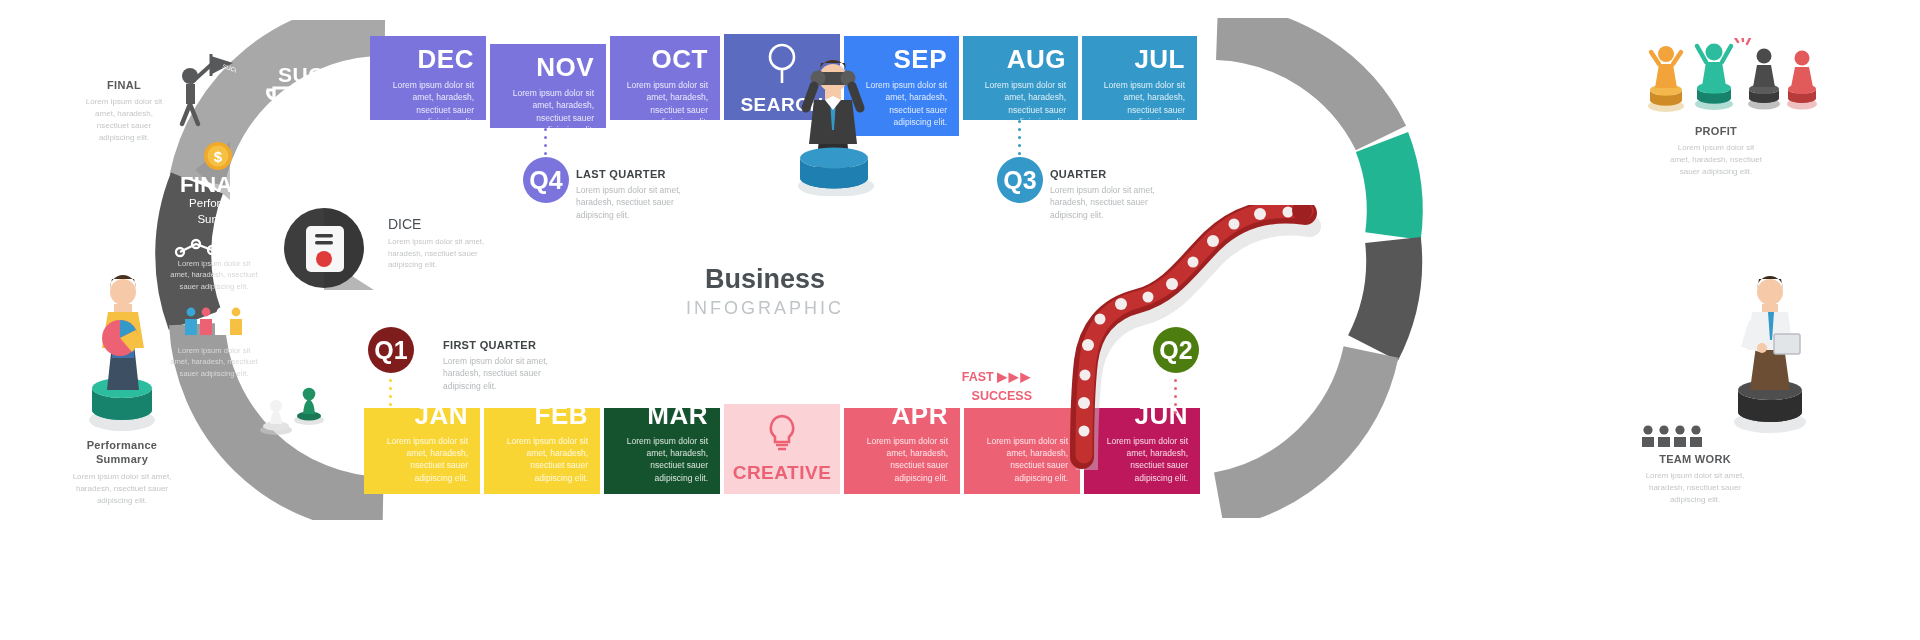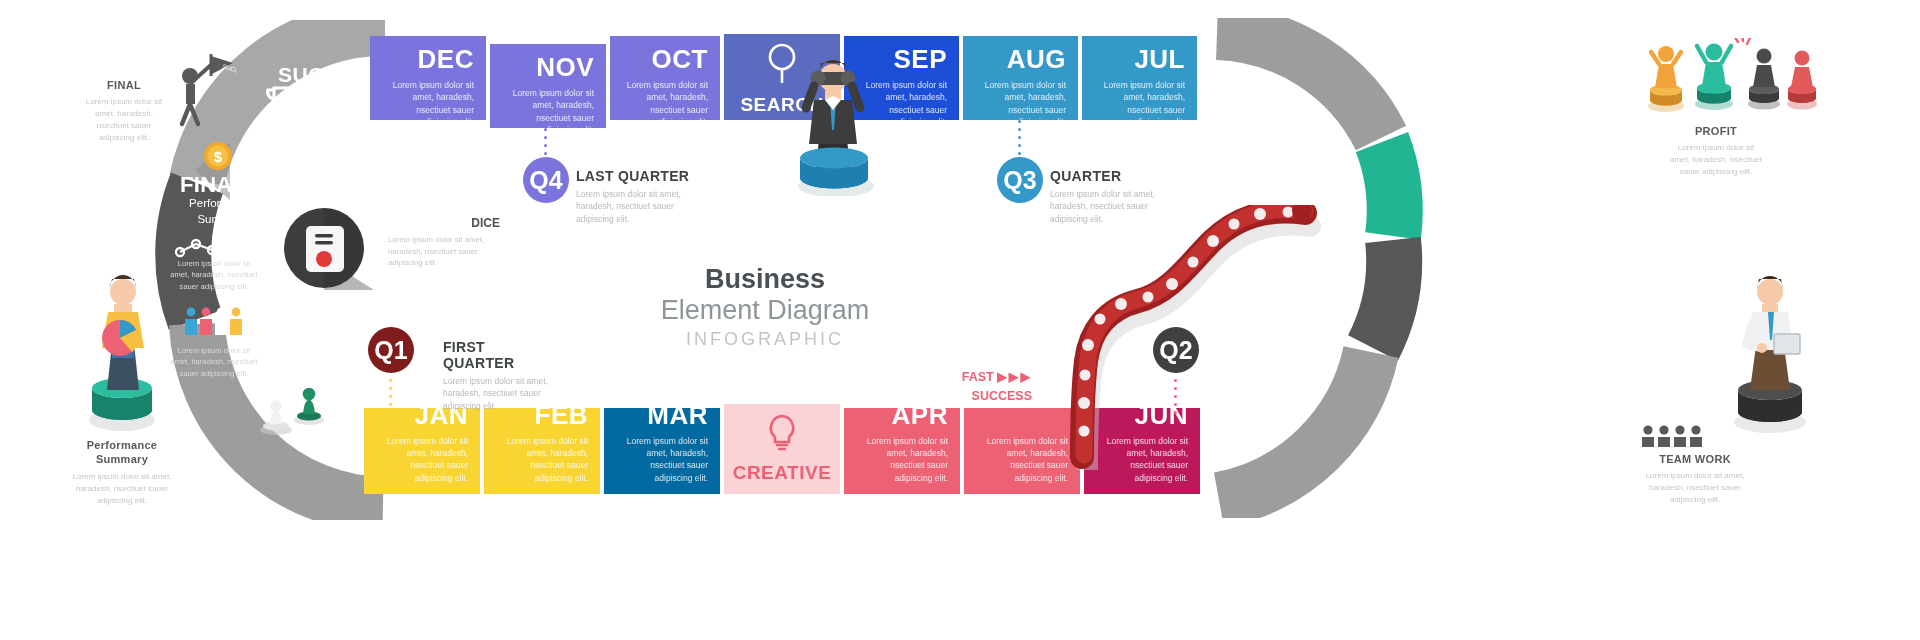--- a/index.html
+++ b/index.html
@@ -14,21 +14,21 @@
   .tile.bottom{padding:8px 12px 10px;display:flex;flex-direction:column;justify-content:flex-end;}
 
   
   .icontile{display:flex;flex-direction:column;align-items:center;justify-content:center;}
   .icontile .lbl{font-size:19px;font-weight:bold;letter-spacing:.5px;}
 
   
   .qcircle{position:absolute;border-radius:50%;display:flex;align-items:center;justify-content:center;
            color:#fff;font-weight:bold;font-size:25px;}
   .qlabel{position:absolute;}
-  .qlabel .qt{font-size:14px;font-weight:bold;color:#3f4447;letter-spacing:.3px;}
+  .qlabel .qt{font-size:11px;font-weight:bold;color:#3f4447;letter-spacing:.3px;}
   .qlabel .qb{font-size:8.5px;line-height:1.45;color:#b5b9bb;margin-top:4px;}
   .dotline{position:absolute;display:flex;flex-direction:column;align-items:center;gap:5px;}
   .dotline i{display:block;width:3px;height:3px;border-radius:50%;}
 
   
   .cap{position:absolute;text-align:center;}
   .cap .ct{font-size:11px;font-weight:bold;color:#58595b;letter-spacing:.3px;line-height:1.3;}
   .cap .cb{font-size:8px;line-height:1.5;color:#c3c6c8;margin-top:4px;}
 
   
@@ -156,27 +156,26 @@
 
   <svg class="abs" style="left:284px;top:206px;" width="92" height="86">
     <circle cx="40" cy="42" r="40" fill="#3d3d3d"></circle>
     <path d="M40 2 a40 40 0 0 1 28 68 l22 14 h-50 z" fill="#2e2e2e" opacity=".35"></path>
     <rect x="22" y="20" width="38" height="46" rx="5" fill="#f7f7f7"></rect>
     <rect x="31" y="28" width="18" height="3.5" rx="1.7" fill="#3d3d3d"></rect>
     <rect x="31" y="35" width="18" height="3.5" rx="1.7" fill="#3d3d3d"></rect>
     <circle cx="40" cy="53" r="8" fill="#e03b3b"></circle>
   </svg>
   <div class="abs" style="left:388px;top:216px;width:112px;">
-    <div style="font-size:12px;font-weight:bold;color:#4b5055;text-align:right;">DICE</div>
+    <div style="font-size:14px;font-weight:normal;color:#4b5055;">DICE</div>
     <div style="font-size:7.8px;line-height:1.5;color:#c3c6c8;margin-top:4px;">Lorem ipsum dolor sit amet, haradesh, nsectiuet sauer adipiscing elit.</div>
   </div>
 
   <div id="centre" style="left:555px;top:264px;">
     <div class="l1">Business</div>
-    <div class="l2">Element Diagram</div>
     <div class="l3">INFOGRAPHIC</div>
   </div>
 
   <div id="top-row">
       <div class="tile" style="left: 370px; top: 36px; width: 116px; height: 84px; background: rgb(123, 116, 221);">
         <div class="t-title">DEC</div>
         <div class="t-body">Lorem ipsum dolor sit amet, haradesh, nsectiuet sauer adipiscing elit.</div>
       </div>
       <div class="tile" style="left: 490px; top: 44px; width: 116px; height: 84px; background: rgb(123, 116, 221);">
         <div class="t-title">NOV</div>
@@ -188,21 +187,21 @@
       </div>
       <div class="tile icontile" style="left: 724px; top: 34px; width: 116px; height: 86px; background: rgb(91, 107, 191); text-align: center;">
         <div style="margin-bottom: 8px;">
           <svg width="40" height="46">
             <circle cx="20" cy="17" r="12" fill="none" stroke="#fff" stroke-width="2.6"></circle>
             <path d="M20 29 v14" stroke="#fff" stroke-width="2.6"></path>
           </svg>
         </div>
         <div class="lbl" style="color: rgb(255, 255, 255);">SEARCH</div>
       </div>
-      <div class="tile" style="left: 844px; top: 36px; width: 115px; height: 84px; background: #1d4ed8;">
+      <div class="tile" style="left: 844px; top: 36px; width: 115px; height: 100px; background: #3b82f6;">
         <div class="t-title">SEP</div>
         <div class="t-body">Lorem ipsum dolor sit amet, haradesh, nsectiuet sauer adipiscing elit.</div>
       </div>
       <div class="tile" style="left: 963px; top: 36px; width: 115px; height: 84px; background: rgb(52, 152, 200);">
         <div class="t-title">AUG</div>
         <div class="t-body">Lorem ipsum dolor sit amet, haradesh, nsectiuet sauer adipiscing elit.</div>
       </div>
       <div class="tile" style="left: 1082px; top: 36px; width: 115px; height: 84px; background: rgb(52, 152, 200);">
         <div class="t-title">JUL</div>
         <div class="t-body">Lorem ipsum dolor sit amet, haradesh, nsectiuet sauer adipiscing elit.</div>
@@ -211,21 +210,21 @@
 
   <div id="bottom-row">
       <div class="tile bottom" style="left: 364px; top: 408px; width: 116px; height: 86px; background: rgb(249, 213, 52);">
         <div class="t-title">JAN</div>
         <div class="t-body">Lorem ipsum dolor sit amet, haradesh, nsectiuet sauer adipiscing elit.</div>
       </div>
       <div class="tile bottom" style="left: 484px; top: 408px; width: 116px; height: 86px; background: rgb(249, 213, 52);">
         <div class="t-title">FEB</div>
         <div class="t-body">Lorem ipsum dolor sit amet, haradesh, nsectiuet sauer adipiscing elit.</div>
       </div>
-      <div class="tile bottom" style="left: 604px; top: 408px; width: 116px; height: 86px; background: #0369a1;">
+      <div class="tile bottom" style="left: 604px; top: 408px; width: 116px; height: 86px; background: #14532d;">
         <div class="t-title">MAR</div>
         <div class="t-body">Lorem ipsum dolor sit amet, haradesh, nsectiuet sauer adipiscing elit.</div>
       </div>
       <div class="tile bottom icontile" style="left: 724px; top: 404px; width: 116px; height: 90px; background: rgb(251, 211, 214); text-align: center;">
         <div style="margin-bottom: 8px;">
           <svg width="40" height="44">
             <path d="M20 6 a12 12 0 0 1 7 21 v5 h-14 v-5 a12 12 0 0 1 7 -21 z" fill="none" stroke="#ed6175" stroke-width="2.6"></path>
             <path d="M14 35 h12 M16 39 h8" stroke="#ed6175" stroke-width="2.6"></path>
           </svg>
         </div>
@@ -451,21 +450,21 @@
         <div class="qt">FIRST QUARTER</div>
         <div class="qb">Lorem ipsum dolor sit amet, haradesh, nsectiuet sauer adipiscing elit.</div>
       </div>
       <div class="dotline" style="left: 389px; top: 379px;">
         <i style="background: rgb(249, 213, 52);"></i>
         <i style="background: rgb(249, 213, 52);"></i>
         <i style="background: rgb(249, 213, 52);"></i>
         <i style="background: rgb(249, 213, 52);"></i>
         <i style="background: rgb(249, 213, 52);"></i>
       </div>
-      <div class="qcircle" style="left: 1153px; top: 327px; width: 46px; height: 46px; background: #404040;">
+      <div class="qcircle" style="left: 1153px; top: 327px; width: 46px; height: 46px; background: #4d7c0f;">
         <span>Q2</span>
       </div>
       <div class="dotline" style="left: 1174px; top: 379px;">
         <i style="background: rgb(237, 97, 117);"></i>
         <i style="background: rgb(237, 97, 117);"></i>
         <i style="background: rgb(237, 97, 117);"></i>
         <i style="background: rgb(237, 97, 117);"></i>
         <i style="background: rgb(237, 97, 117);"></i>
       </div>
       <div class="qcircle" style="left: 997px; top: 157px; width: 46px; height: 46px; background: rgb(52, 152, 200);">

